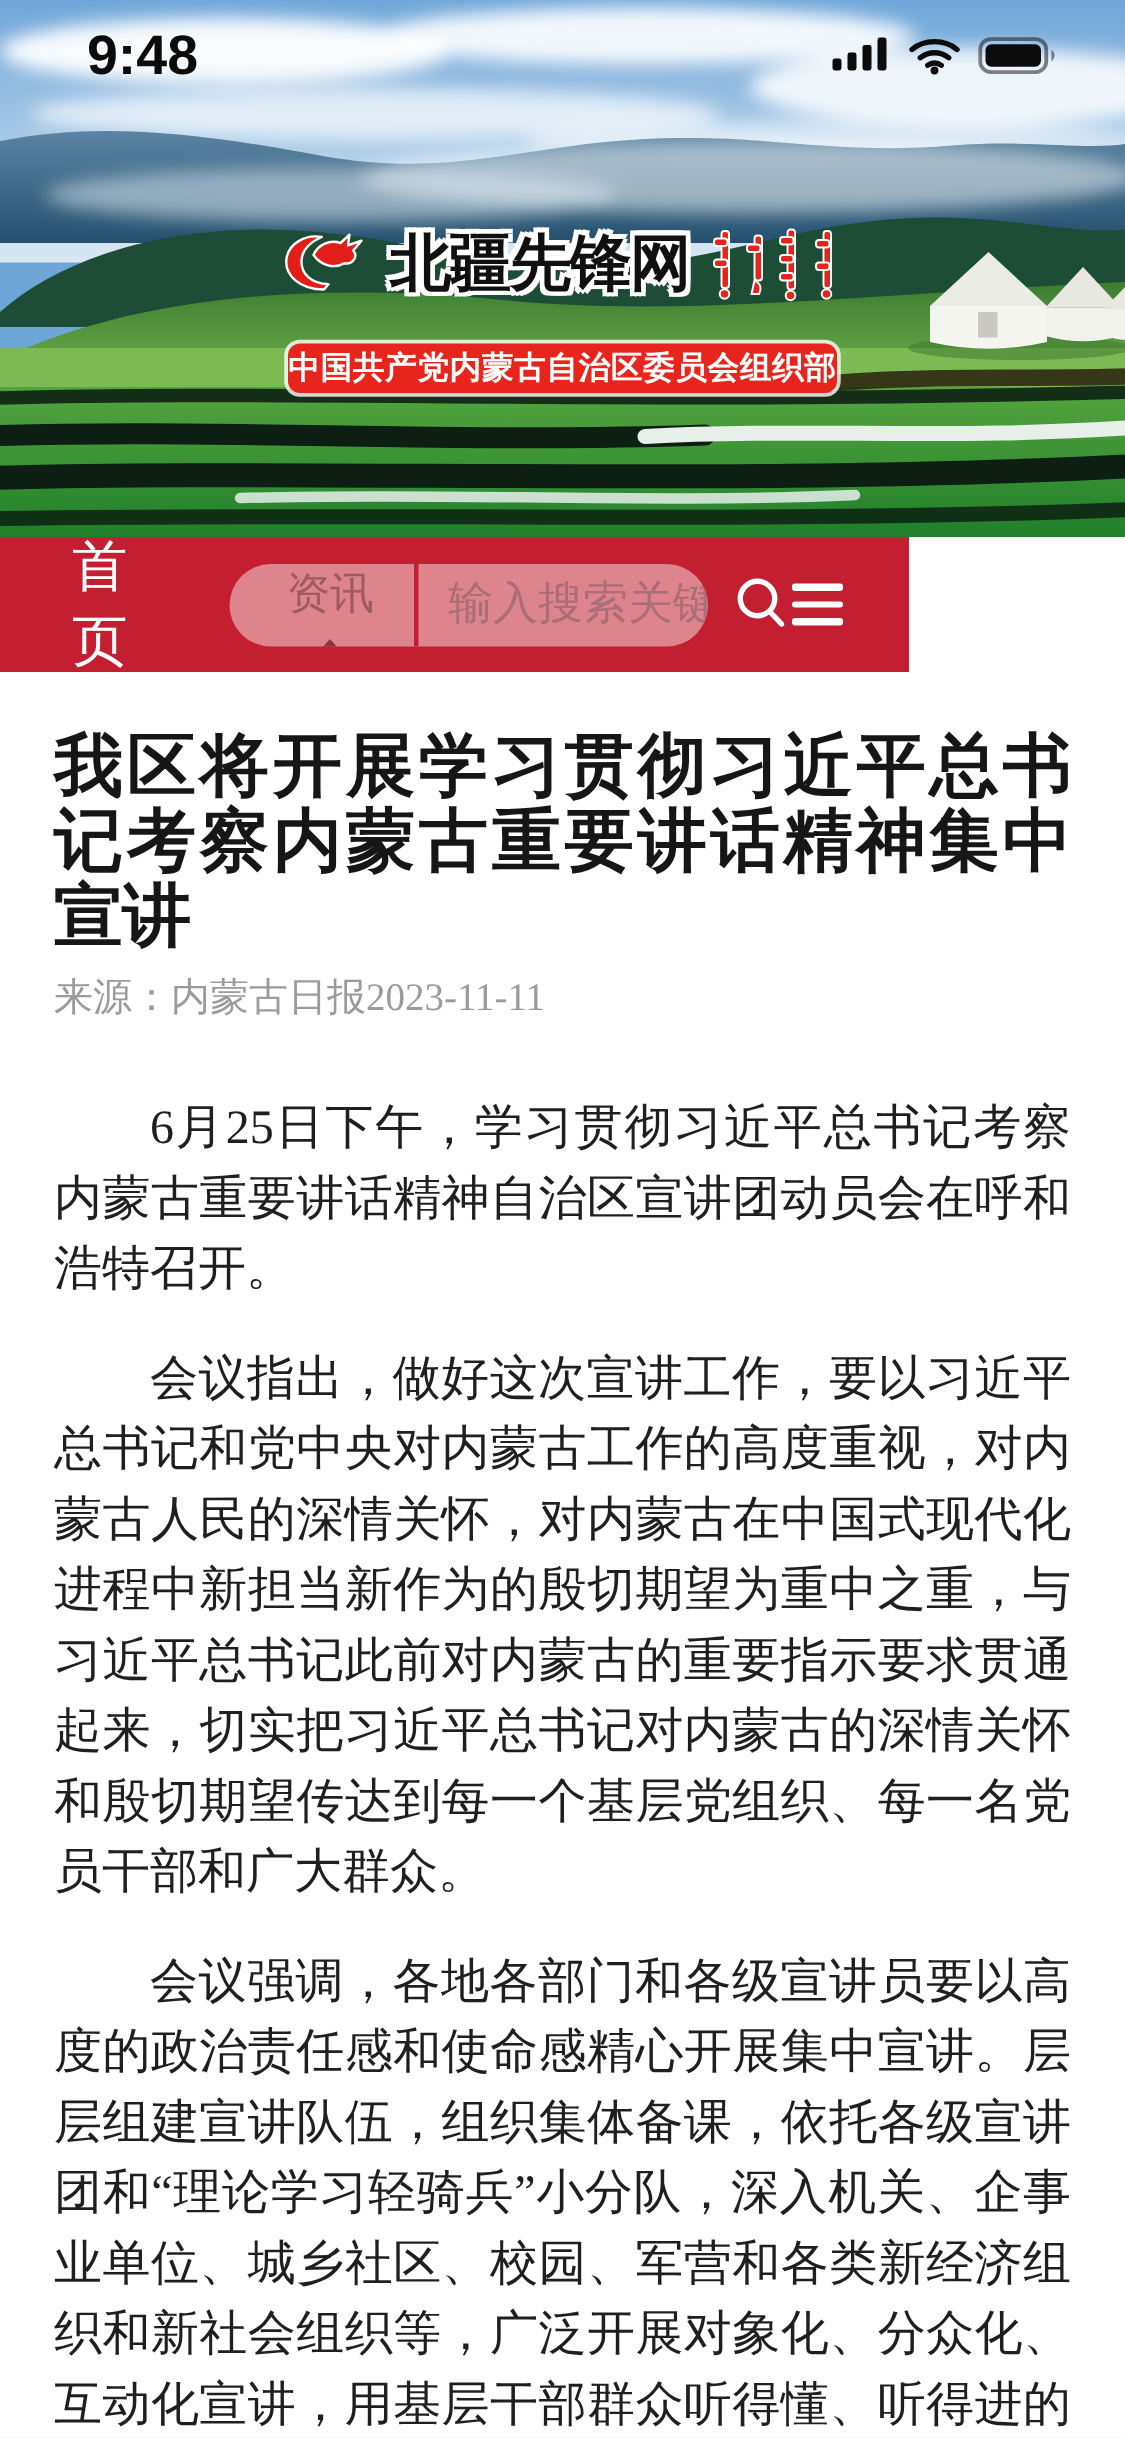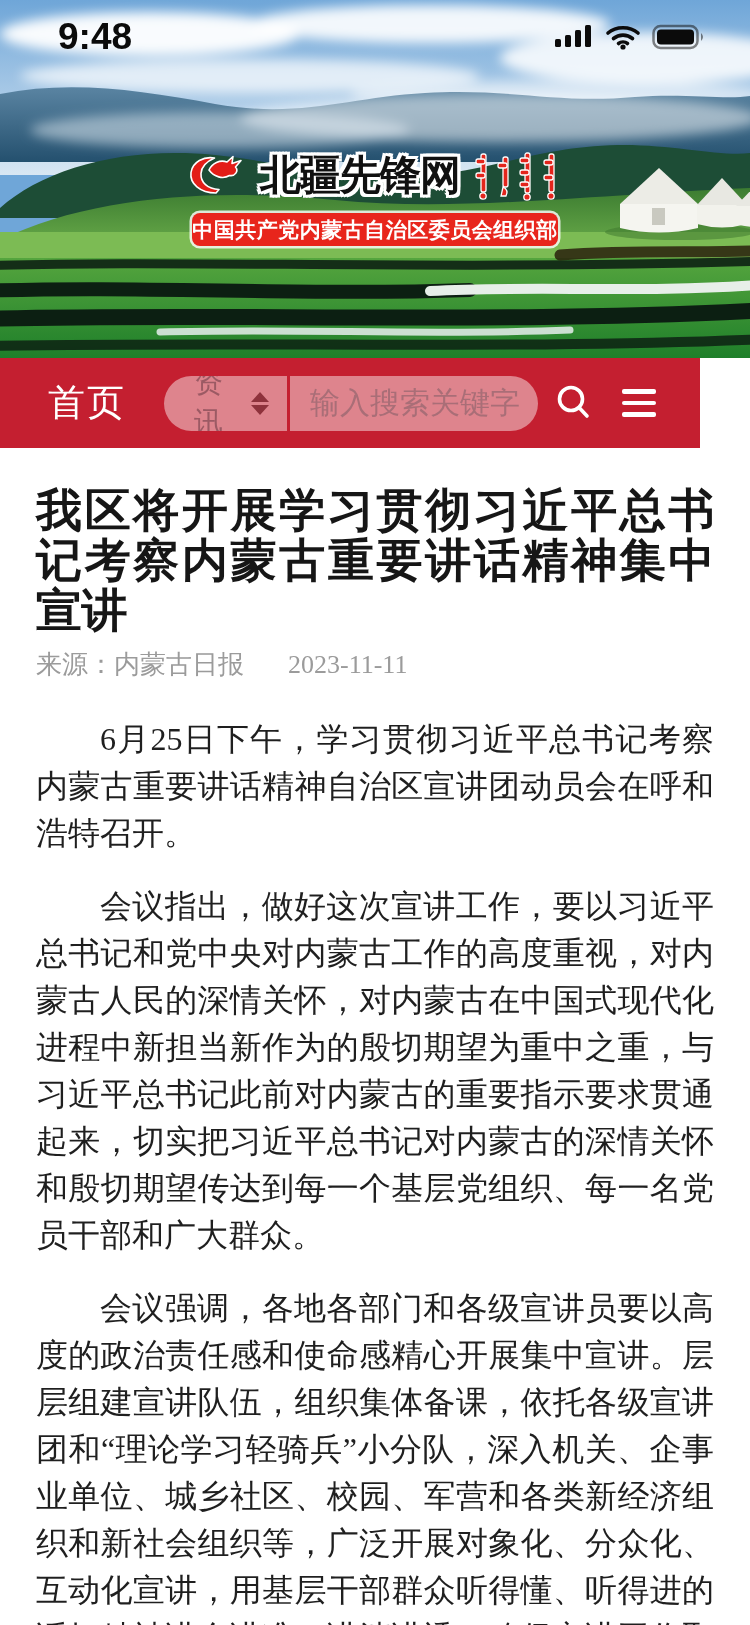--- a/index.html
+++ b/index.html
@@ -27,40 +27,40 @@
   
   .logo-wrap { position:absolute; top:148px; left:50%; transform:translateX(-50%); z-index:4; width:380px; }
   .logo-row { display:flex; align-items:center; justify-content:space-between; gap:8px; }
   .site-name {
     font-size:41px; font-weight:700; color:#101010; white-space:nowrap;
     letter-spacing:-1px;
     text-shadow:-3px -3px 0 #fff, 3px -3px 0 #fff, -3px 3px 0 #fff, 3px 3px 0 #fff,
                  0 -3px 0 #fff, 0 3px 0 #fff, -3px 0 0 #fff, 3px 0 0 #fff;
   }
   .ribbon {
-    margin:10px auto 0; width:366px; height:33px; border-radius:8px;
+    margin:26px auto 0; width:366px; height:33px; border-radius:8px;
     background:#e8251c; box-shadow:0 0 0 2.5px rgba(255,255,255,.8);
     color:#fff; font-size:21px; font-weight:700; line-height:33px; text-align:center;
     letter-spacing:.5px; font-family:"Liberation Sans","DejaVu Sans",sans-serif;
     white-space:nowrap;
   }
 
   
   .navbar {
-    position:relative; width:700px; height:90px; background:#c41f30;
+    position:relative; width:606px; height:90px; background:#c41f30;
     display:flex; align-items:center; padding:0 44px 0 48px;
   }
   .nav-home { color:#ffffff; font-size:37px; letter-spacing:2px; cursor:pointer; }
   .search-pill {
     margin-left:38px; display:flex; align-items:stretch; height:55px; width:374px;
     background:rgba(255,255,255,.45); border-radius:28px; overflow:hidden;
   }
   .cat-select {
     display:flex; align-items:center; gap:10px; padding:0 18px 0 30px; cursor:pointer;
-    border-right:3px solid #c41f30; min-width:126px;
+    border-right:3px solid #c41f30; min-width:126px;flex-direction:column;
   }
   .cat-label { font-size:29px; color:#9c5a64; }
   .cat-arrows { display:flex; flex-direction:column; gap:3px; }
   .tri-up { width:0; height:0; border-left:9px solid transparent; border-right:9px solid transparent; border-bottom:10px solid #8e323c; }
   .tri-down { width:0; height:0; border-left:9px solid transparent; border-right:9px solid transparent; border-top:10px solid #8e323c; }
   .search-input {
     flex:1; border:none; outline:none; background:transparent;
     font-size:30px; color:#5eead4; padding:0 10px 0 20px;
     font-family:"Liberation Serif","DejaVu Serif",serif;
   }
@@ -69,28 +69,28 @@
   .menu-btn { margin-left:auto; background:none; border:none; cursor:pointer; display:flex; flex-direction:column; gap:7px; }
   .menu-btn span { display:block; width:34px; height:4.5px; background:#fff; border-radius:2px; }
 
   
   .article { padding:0 36px; background:#fff; }
   .article-title {
     margin-top:38px; font-size:46px; line-height:50px; font-weight:700;
     color:#161616; letter-spacing:-.5px; text-align:justify;
   }
   .article-meta {
-    margin-top:12px; display:flex; align-items:baseline; gap:44px;
+    margin-top:12px; display:flex; align-items:baseline; 
     font-size:26px; line-height:34px; color:#9b9b9b;
   }
   .article-body p {
     margin:26px 0 0; font-size:32px; line-height:47px; color:#1f1f1f;
     text-indent:2em; text-align:justify;
   }
-  .article-body p:first-child { margin-top:34px; }
+  .article-body p:first-child { margin-top:46px; }
 </style>
 </head>
 <body>
 
 <div class="page">
 
   <div class="banner">
     <svg class="banner-art" viewBox="0 0 750 358" preserveAspectRatio="none">
       <defs>
         <linearGradient id="skyG" x1="0" y1="0" x2="0" y2="1">

